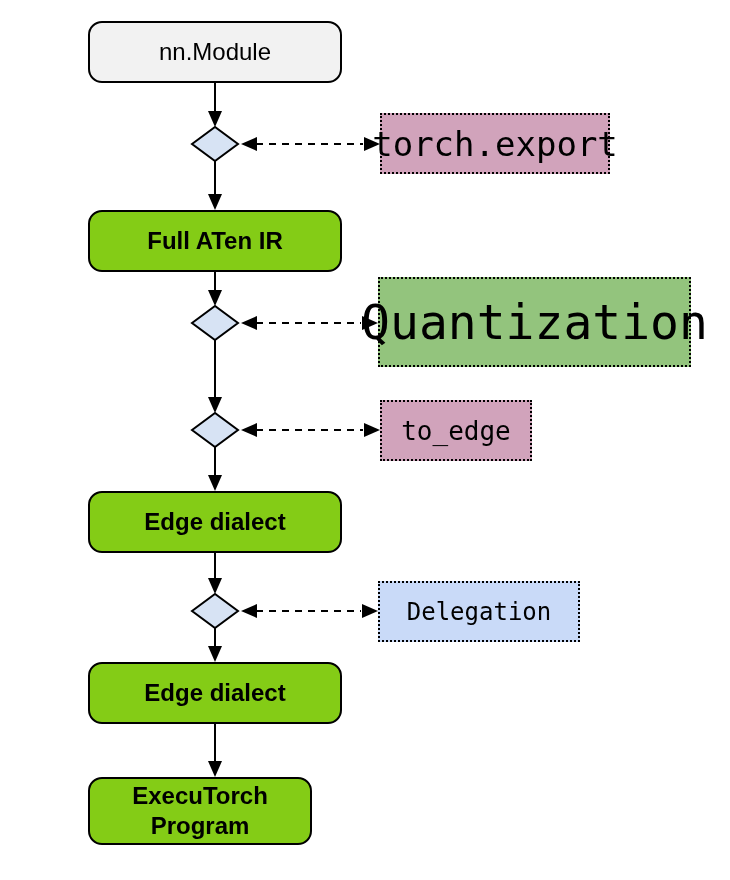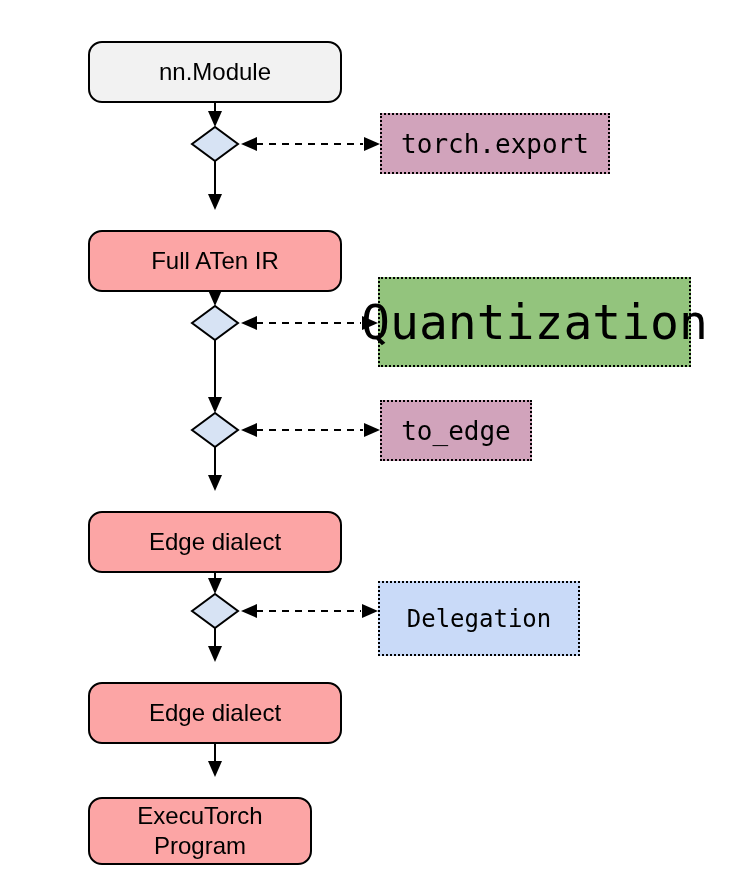--- a/index.html
+++ b/index.html
@@ -3,24 +3,24 @@
 <meta charset="utf-8">
 <style>
   html,body{margin:0;padding:0;background:#ffffff;}
   .canvas{position:relative;width:730px;height:880px;background:#ffffff;overflow:hidden;
           font-family:"Liberation Sans",sans-serif;}
   .connector-layer{position:absolute;left:0;top:0;}
   .node{position:absolute;display:flex;align-items:center;justify-content:center;
         box-sizing:border-box;color:#000;text-align:center;}
   .main{border:2px solid #000;border-radius:14px;
         font-family:"Liberation Sans",sans-serif;font-size:24px;
-        white-space:pre-line;line-height:1.25;margin-top:20px;}
+        white-space:pre-line;line-height:1.25;}
   .side{border:2px dotted #000;font-family:"DejaVu Sans Mono",monospace;}
   .fill-start{background:#f2f2f2;}
-  .fill-process{background:#fca5a5;}
+  .fill-process{background:#84cc16;font-weight:bold;}
   .fill-pink{background:#d1a3bb;}
   .fill-green{background:#93c47d;}
   .fill-blue{background:#c9daf8;}
   .conn{stroke:#000;stroke-width:2;}
   .dash{stroke:#000;stroke-width:2;stroke-dasharray:7 6;}
   .head{fill:#000;stroke:none;}
   .diamond{fill:#d7e3f4;stroke:#000;stroke-width:2;}
 </style>
 </head>
 <body>
@@ -93,29 +93,29 @@
 
   <div class="node main fill-process" style="left:88px;top:662px;width:254px;height:62px">
     <span>Edge dialect</span>
   </div>
 
   <div class="node main fill-process" style="left:88px;top:777px;width:224px;height:68px">
     <span>ExecuTorch
 Program</span>
   </div>
 
-  <div class="node side fill-pink" style="left:380px;top:113px;width:230px;height:61px;font-size:26px">
+  <div class="node side fill-pink" style="left:380px;top:113px;width:230px;height:61px;font-size:34px">
     <span>torch.export</span>
   </div>
 
   <div class="node side fill-green" style="left:378px;top:277px;width:313px;height:90px;font-size:48px">
     <span>Quantization</span>
   </div>
 
   <div class="node side fill-pink" style="left:380px;top:400px;width:152px;height:61px;font-size:26px">
     <span>to_edge</span>
   </div>
 
-  <div class="node side fill-blue" style="left:378px;top:581px;width:202px;height:75px;font-size:24px">
+  <div class="node side fill-blue" style="left:378px;top:581px;width:202px;height:61px;font-size:24px">
     <span>Delegation</span>
   </div>
 
 </div>
 
 </body></html>

